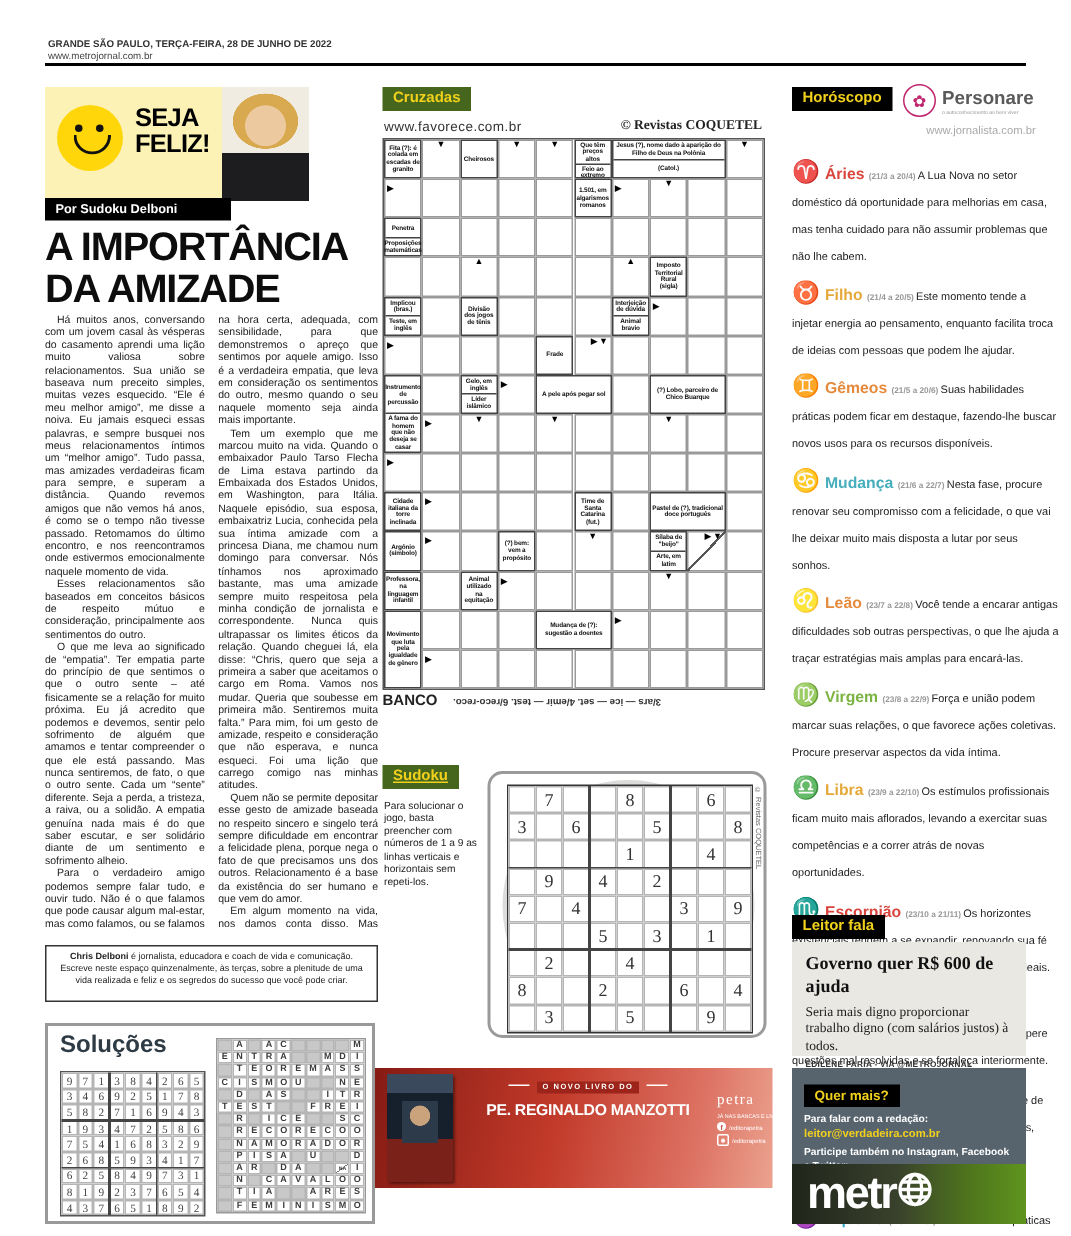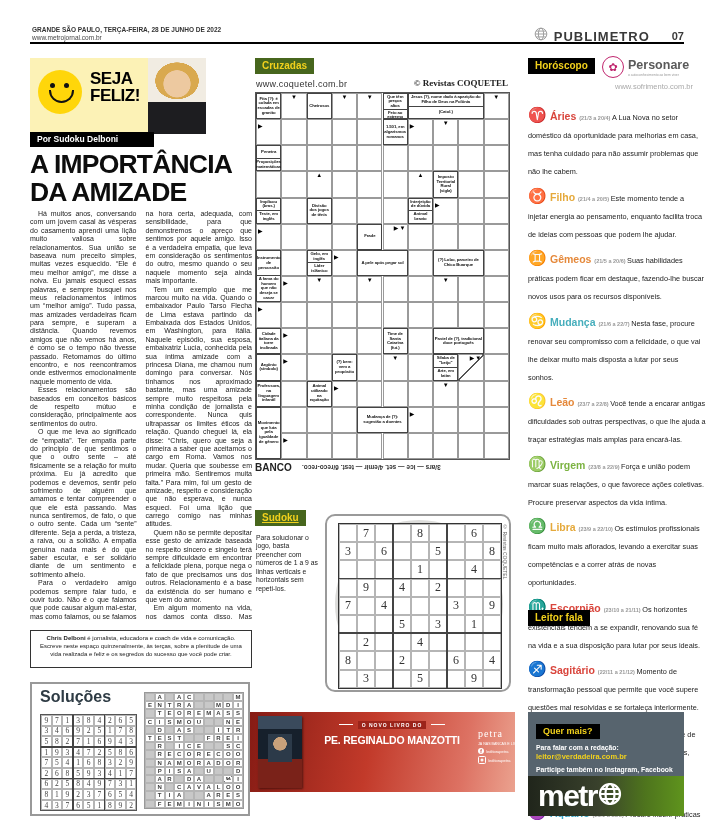--- a/index.html
+++ b/index.html
@@ -114,31 +114,20 @@
   .globe{display:inline-block;}
 </style>
 </head>
 <body>
 
 <div class="page">
 
   <div class="abs hdr-left">
     <b>GRANDE SÃO PAULO, TERÇA-FEIRA, 28 DE JUNHO DE 2022</b><br>
     <span>www.metrojornal.com.br</span>
-  </div>
-  <div class="abs hdr-right">
-    <span class="globe">
-      <svg width="14" height="14" viewBox="0 0 24 24" fill="none" stroke="#9a9a9a" stroke-width="1.6">
-          <circle cx="12" cy="12" r="10"></circle>
-          <ellipse cx="12" cy="12" rx="4.5" ry="10"></ellipse>
-          <path d="M2 12h20M3.5 7h17M3.5 17h17"></path>
-        </svg>
-    </span>
-    <span class="hdr-brand">PUBLIMETRO</span>
-    <span class="hdr-page">07</span>
   </div>
   <div class="abs hdr-rule"></div>
 
   <div class="abs sf-banner">
     <div class="smiley"></div>
     <div class="sf-title">SEJA FELIZ!</div>
   </div>
   <div class="abs photo"></div>
   <div class="abs byline-bar">Por Sudoku Delboni</div>
   <div class="abs headline">A IMPORTÂNCIA DA AMIZADE</div>
@@ -382,21 +371,21 @@
         <div class="cell" style="left: 39.2px; top: 106.6px; width: 9.8px; height: 8.2px;">I</div>
         <div class="cell" style="left: 49px; top: 106.6px; width: 9.8px; height: 8.2px;">N</div>
         <div class="cell" style="left: 58.8px; top: 106.6px; width: 9.8px; height: 8.2px;">I</div>
         <div class="cell" style="left: 68.6px; top: 106.6px; width: 9.8px; height: 8.2px;">S</div>
         <div class="cell" style="left: 78.4px; top: 106.6px; width: 9.8px; height: 8.2px;">M</div>
         <div class="cell" style="left: 88.2px; top: 106.6px; width: 9.8px; height: 8.2px;">O</div>
       </div>
   </div>
 
   <span class="abs tag green cz-label">Cruzadas</span>
-  <div class="abs cz-url">www.coquetel.com.br</div>
+  <div class="abs cz-url">www.favorece.com.br</div>
   <div class="abs cz-copy">© Revistas COQUETEL</div>
   <div class="abs xgrid">
       <div class="xcell" style="left: 0px; top: 0px; width: 25.3px; height: 26.1429px;"></div>
       <div class="xcell" style="left: 25.3px; top: 0px; width: 25.3px; height: 26.1429px;"></div>
       <div class="xcell" style="left: 50.6px; top: 0px; width: 25.3px; height: 26.1429px;"></div>
       <div class="xcell" style="left: 75.9px; top: 0px; width: 25.3px; height: 26.1429px;"></div>
       <div class="xcell" style="left: 101.2px; top: 0px; width: 25.3px; height: 26.1429px;"></div>
       <div class="xcell" style="left: 126.5px; top: 0px; width: 25.3px; height: 26.1429px;"></div>
       <div class="xcell" style="left: 151.8px; top: 0px; width: 25.3px; height: 26.1429px;"></div>
       <div class="xcell" style="left: 177.1px; top: 0px; width: 25.3px; height: 26.1429px;"></div>
@@ -762,21 +751,21 @@
 
   <span class="abs tag h-label">Horóscopo</span>
   <div class="abs pers">
     <div class="pers-row">
       <span class="pers-ic">✿</span>
       <span>
         <div class="pers-name">Personare</div>
         <div class="pers-tag">o autoconhecimento ao bem viver</div>
       </span>
     </div>
-    <div class="pers-url">www.sofrimento.com.br</div>
+    <div class="pers-url">www.jornalista.com.br</div>
   </div>
   <div class="abs signs">
       <div class="sign">
         <span class="zglyph" style="color: rgb(217, 69, 60);">♈</span>
         <div><b class="sname" style="color: rgb(217, 69, 60);">Áries </b><span class="sdate">(21/3 a 20/4) </span><span class="sbody">A Lua Nova no setor doméstico dá oportunidade para melhorias em casa, mas tenha cuidado para não assumir problemas que não lhe cabem.</span></div>
       </div>
       <div class="sign">
         <span class="zglyph" style="color: rgb(229, 169, 59);">♉</span>
         <div><b class="sname" style="color: rgb(229, 169, 59);">Filho </b><span class="sdate">(21/4 a 20/5) </span><span class="sbody">Este momento tende a injetar energia ao pensamento, enquanto facilita troca de ideias com pessoas que podem lhe ajudar.</span></div>
       </div>
@@ -812,20 +801,25 @@
         <span class="zglyph" style="color: rgb(47, 179, 162);">♑</span>
         <div><b class="sname" style="color: rgb(47, 179, 162);">Capricórnio </b><span class="sdate">(22/12 a 20/1) </span><span class="sbody">Um resgate de afinidades pode aflorar em seus relacionamentos, levando-lhe a renovar os laços afetivos e de confiança.</span></div>
       </div>
       <div class="sign">
         <span class="zglyph" style="color: rgb(58, 167, 201);">♒</span>
         <div><b class="sname" style="color: rgb(58, 167, 201);">Aquário </b><span class="sdate">(21/1 a 19/2) </span><span class="sbody">Procure inserir práticas no dia a dia que nutram sua vitalidade e lhe deem motivação. Seu olhar tende a se expandir.</span></div>
       </div>
     </div>
 
   <span class="abs tag lf-label">Leitor fala</span>
+  <div class="abs lf-box">
+    <div class="lf-title">Governo quer R$ 600 de ajuda</div>
+    <div class="lf-text">Seria mais digno proporcionar trabalho digno (com salários justos) à todos.</div>
+    <div class="lf-by">EDILENE FARIA - VIA @METROJORNAL</div>
+  </div>
 
   <div class="abs qm-box">
     <div class="qm-inner">
       <span class="tag" style="font-size:9px;">Quer mais?</span>
       <div class="qm-line">Para falar com a redação:</div>
       <div class="qm-link">leitor@verdadeira.com.br</div>
       <div class="qm-line">Participe também no Instagram, Facebook e Twitter:</div>
       <div class="qm-link">@MetroJornal</div>
     </div>
     <div class="metro-band">

